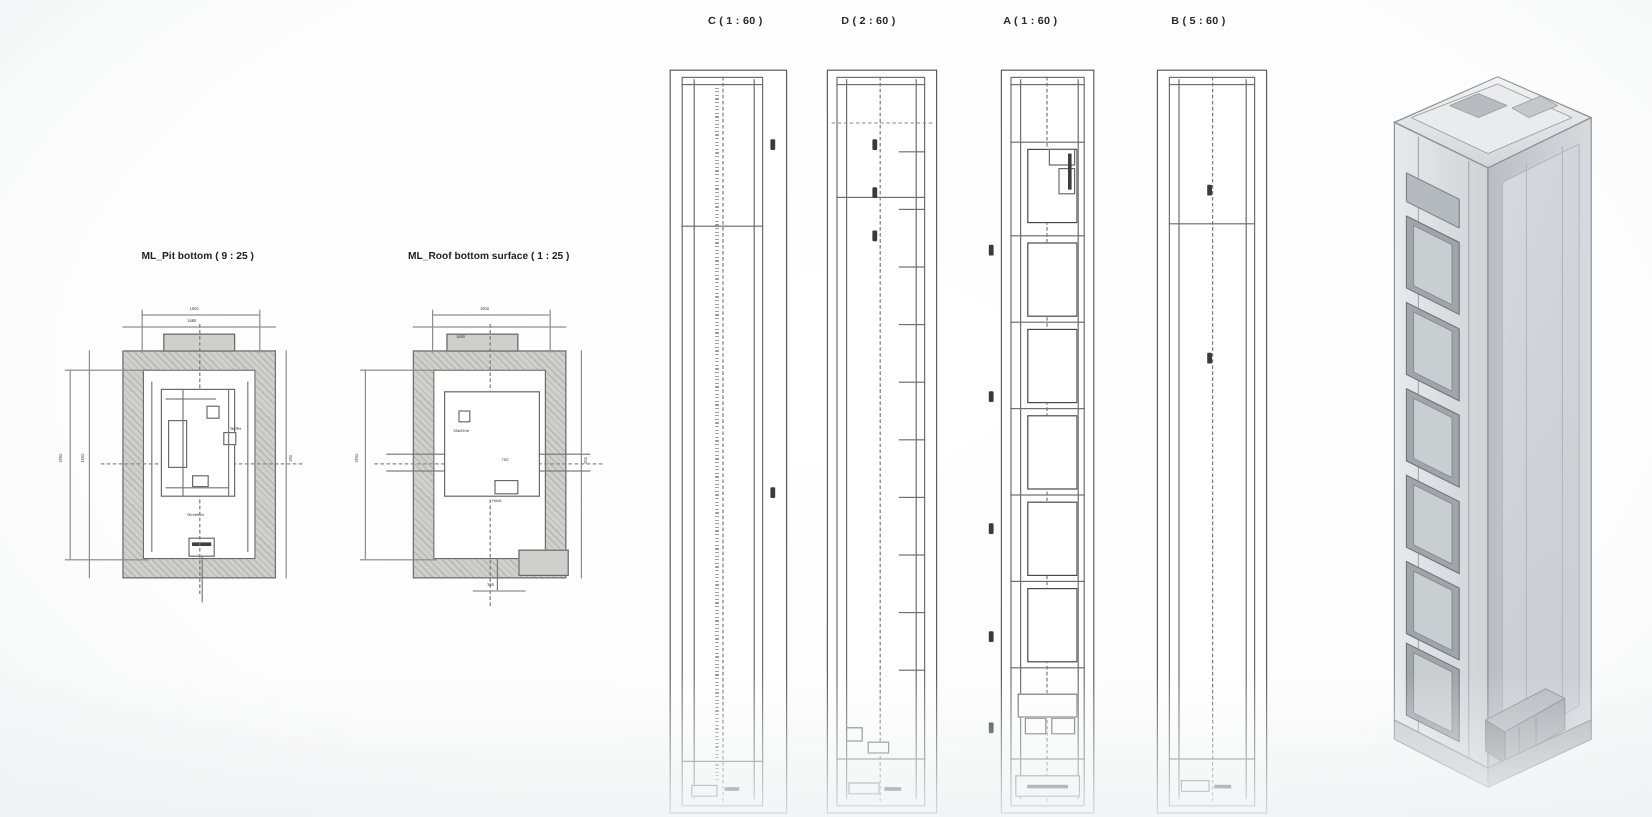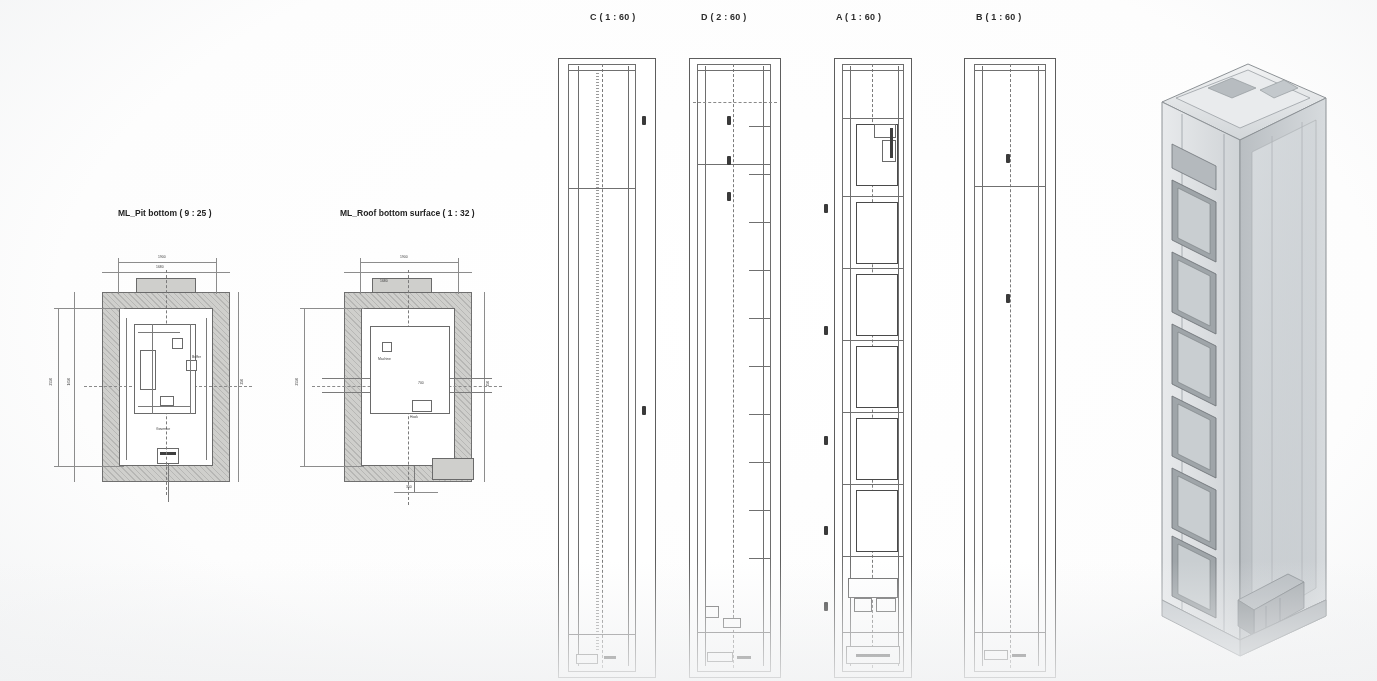--- a/index.html
+++ b/index.html
@@ -205,21 +205,21 @@
     <div class="thin-line" style="left:112px; top:124px; width:1px; height:90px;"></div>
     <div class="thin-line" style="left:150px; top:124px; width:1px; height:90px;"></div>
     <div class="tiny" style="left:152px; top:156px;">Buffer</div>
     <div class="tiny" style="left:116px; top:228px;">Governor</div>
 
     <div class="thin-line" style="left:128px; top:264px; width:1px; height:38px;"></div>
   </div>
 
   <div class="plan" style="left:282px; top:200px; width:260px; height:310px;">
 
-    <div class="plan-label" style="left:58px; top:8px;">ML_Roof bottom surface ( 1 : 32 )</div>
+    <div class="plan-label" style="left:58px; top:8px;">ML_Roof bottom surface ( 1 : 25 )</div>
 
     <div class="wall-outer" style="left:62px; top:92px; width:128px; height:190px;"></div>
     <div class="hatch" style="left:62px; top:92px; width:128px; height:190px;"></div>
     <div class="wall-inner" style="left:79px; top:108px; width:94px; height:158px;"></div>
 
     <div class="blk" style="left:90px; top:78px; width:60px; height:15px; background:#cfcfcc;"></div>
     <div class="blk" style="left:150px; top:258px; width:42px; height:22px; background:#cfcfcc;"></div>
 
     <div class="dim-line h" style="left:78px; top:62px; width:98px;"></div>
     <div class="dim-line h" style="left:62px; top:72px; width:128px;"></div>
@@ -354,21 +354,21 @@
 
     <div class="blk" style="left:36px; top:572px; width:50px; height:20px;"></div>
     <div class="blk" style="left:42px; top:592px; width:18px; height:14px;"></div>
     <div class="blk" style="left:64px; top:592px; width:20px; height:14px;"></div>
     <div class="blk" style="left:34px; top:640px; width:54px; height:18px;"></div>
     <div class="blk-fill" style="left:44px; top:648px; width:34px; height:3px;"></div>
     <div class="tiny" style="left:74px; top:578px;">&nbsp;</div>
   </div>
 
   <div class="section" style="left:958px; top:6px; width:110px; height:670px;">
-    <div class="view-label" style="left:18px; top:6px;">B ( 1 : 60 )</div>
+    <div class="view-label" style="left:18px; top:6px;">B ( 5 : 60 )</div>
 
     <div class="sec-outer" style="left:6px; top:52px; width:92px; height:620px;"></div>
     <div class="sec-inner" style="left:16px; top:58px; width:72px; height:608px;"></div>
 
     <div class="rail" style="left:24px; top:60px; height:600px;"></div>
     <div class="rail" style="left:80px; top:60px; height:600px;"></div>
     <div class="centerline-v" style="left:52px; top:58px; height:604px;"></div>
 
     <div class="tick" style="left:16px; top:64px; width:72px;"></div>
     <div class="tick" style="left:16px; top:180px; width:72px;"></div>

